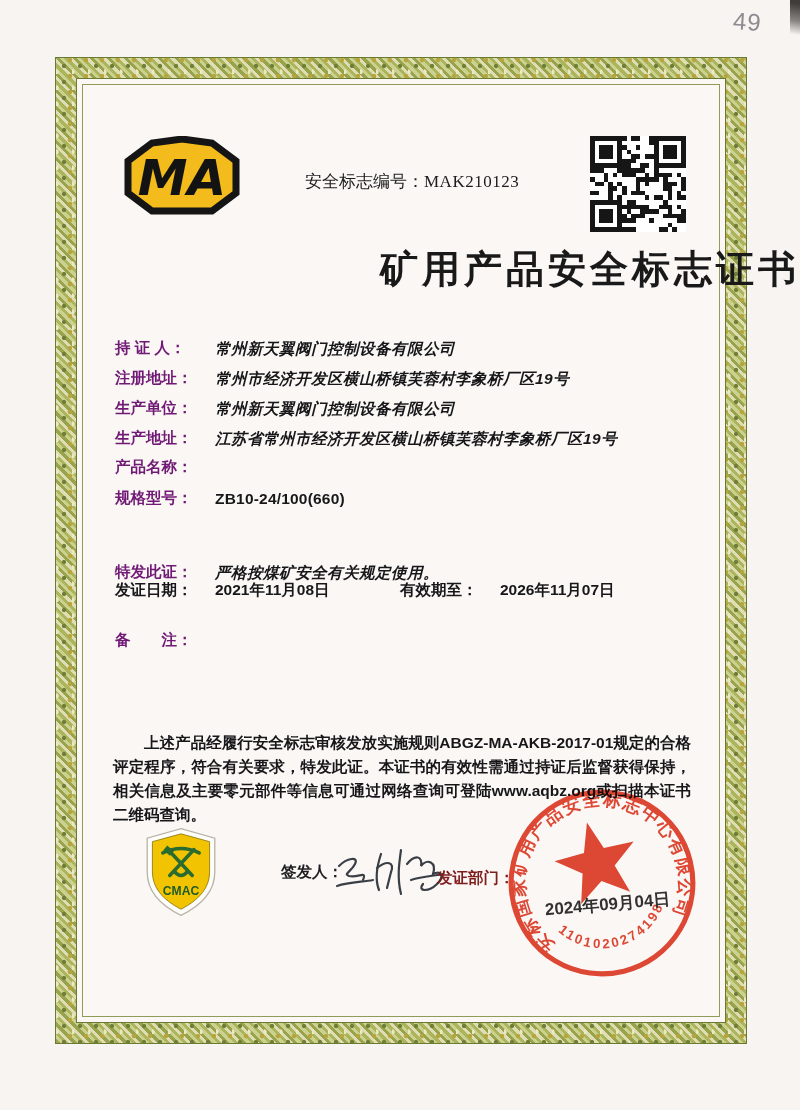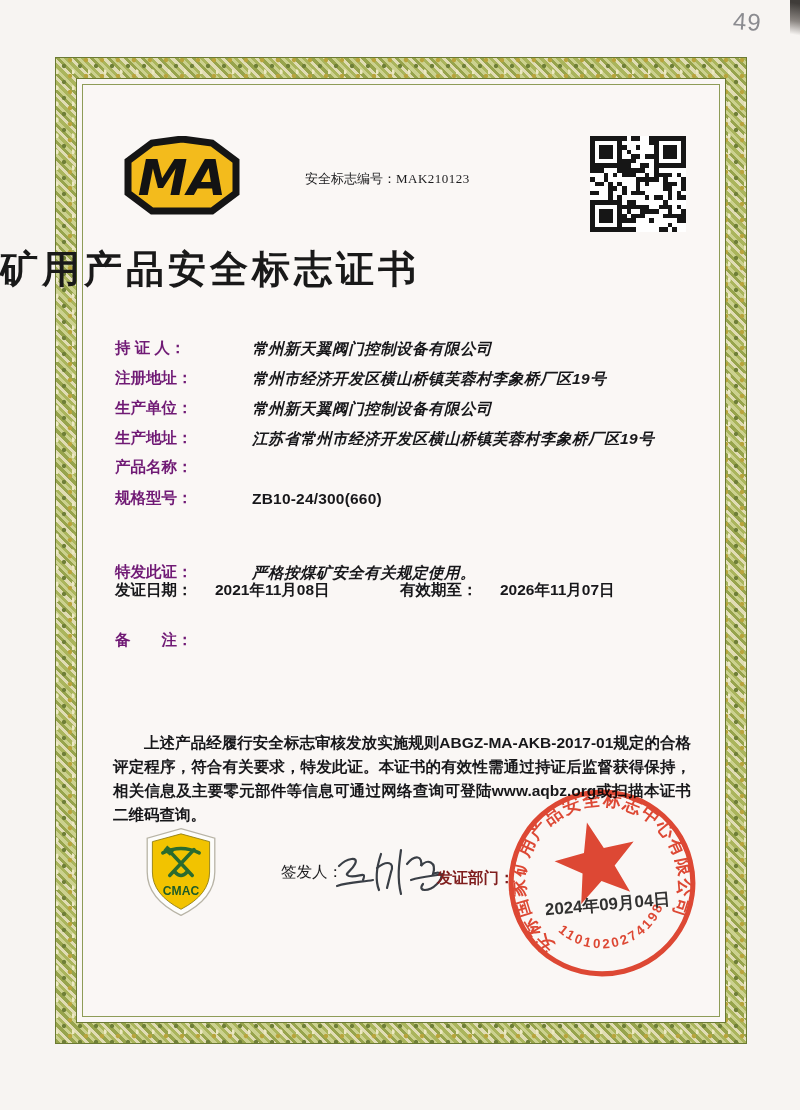--- a/index.html
+++ b/index.html
@@ -22,49 +22,49 @@
       radial-gradient(circle at 14px 2px, #b8a43c 1.6px, rgba(0,0,0,0) 2.8px),
       repeating-linear-gradient(45deg,#97a44c 0 3px,#ccd18f 3px 6px,#aab55c 6px 9px,#e0dcb4 9px 12px);
     background-size:16px 16px,16px 16px,16px 16px,auto;}
   .frame-inner{position:absolute;inset:20px;background:#faf7f5;border:1px solid #6b7a33;}
   .inner-line{position:absolute;left:82px;top:84px;width:636px;height:931px;
     border:1px solid #8e9c57;}
 
   
   .ma-logo{position:absolute;left:118px;top:136px;width:128px;height:82px;}
   .certno{position:absolute;left:305px;top:170px;font-family:"Liberation Serif",serif;
-    font-size:13px;color:#1c1c1e;}
+    font-size:17px;color:#1c1c1e;}
   .certno .num{font-family:"Liberation Serif",serif;letter-spacing:.5px;}
   .qr{position:absolute;left:590px;top:136px;width:96px;height:96px;}
 
-  .title{position:absolute;left:0;width:800px;top:244px;text-align:left;
+  .title{position:absolute;left:0;width:800px;top:244px;text-align:right;
     font-family:"Liberation Serif",serif;font-weight:700;font-size:38px;
     letter-spacing:4px;color:#191919;}
 
   
   .row{position:absolute;left:115px;width:575px;display:flex;align-items:flex-start;}
   .lbl{flex:0 0 100px;font-weight:700;font-size:15.5px;color:#701a75;white-space:pre;}
-  .val{font-weight:700;font-size:15.5px;color:#17171a;line-height:22px;margin-left:37px;}
+  .val{font-weight:700;font-size:15.5px;color:#17171a;line-height:22px;}
   .cal{font-style:italic;letter-spacing:.5px;}
   .num{font-style:normal;letter-spacing:.2px;}
   .row-std .lbl{flex:0 0 195px;}
   .row-std .val{max-width:400px;}
   .dates-row span{font-weight:700;font-size:15.5px;color:#17171a;}
   .dates-row .lbl2{display:inline-block;width:100px;white-space:pre;}
   .dates-row .dval{display:inline-block;width:185px;}
   .dates-row .lbl3{display:inline-block;width:100px;margin-left:0;}
 
   
   .statement{position:absolute;left:113px;top:731px;width:578px;
     font-weight:700;font-size:15.5px;line-height:24px;color:#17171a;
     text-indent:2em;text-align:justify;}
 
   
   .cmac{position:absolute;left:142px;top:826px;width:78px;height:92px;}
-  .signer{position:absolute;left:281px;top:862px;font-weight:400;font-size:15.5px;color:#1d1d1f;}
+  .signer{position:absolute;left:281px;top:862px;font-weight:700;font-size:15.5px;color:#1d1d1f;}
   .signature{position:absolute;left:333px;top:840px;width:115px;height:62px;}
   .dept{position:absolute;left:437px;top:868px;font-weight:700;font-size:15.5px;color:#7f1d1d;}
   .seal{position:absolute;left:505px;top:786px;width:194px;height:194px;
     transform:rotate(-14deg);opacity:.93;mix-blend-mode:multiply;}
 </style>
 </head>
 <body>
 
 <div class="scan">
 
@@ -239,21 +239,21 @@
   </div>
   <div class="row" style="top:428px">
     <span class="lbl">生产地址：</span>
     <span class="val cal">江苏省常州市经济开发区横山桥镇芙蓉村李象桥厂区19号</span>
   </div>
   <div class="row" style="top:457px">
     <span class="lbl">产品名称：</span>
   </div>
   <div class="row" style="top:488px">
     <span class="lbl">规格型号：</span>
-    <span class="val num">ZB10-24/300(660)</span>
+    <span class="val num">ZB10-24/100(660)</span>
   </div>
   <div class="row" style="top:562px">
     <span class="lbl">特发此证：</span>
     <span class="val cal">严格按煤矿安全有关规定使用。</span>
   </div>
 
   <div class="row dates-row" style="top:580px">
     <span class="lbl2">发证日期：</span>
     <span class="dval">2021年11月08日</span>
     <span class="lbl3">有效期至：</span>

